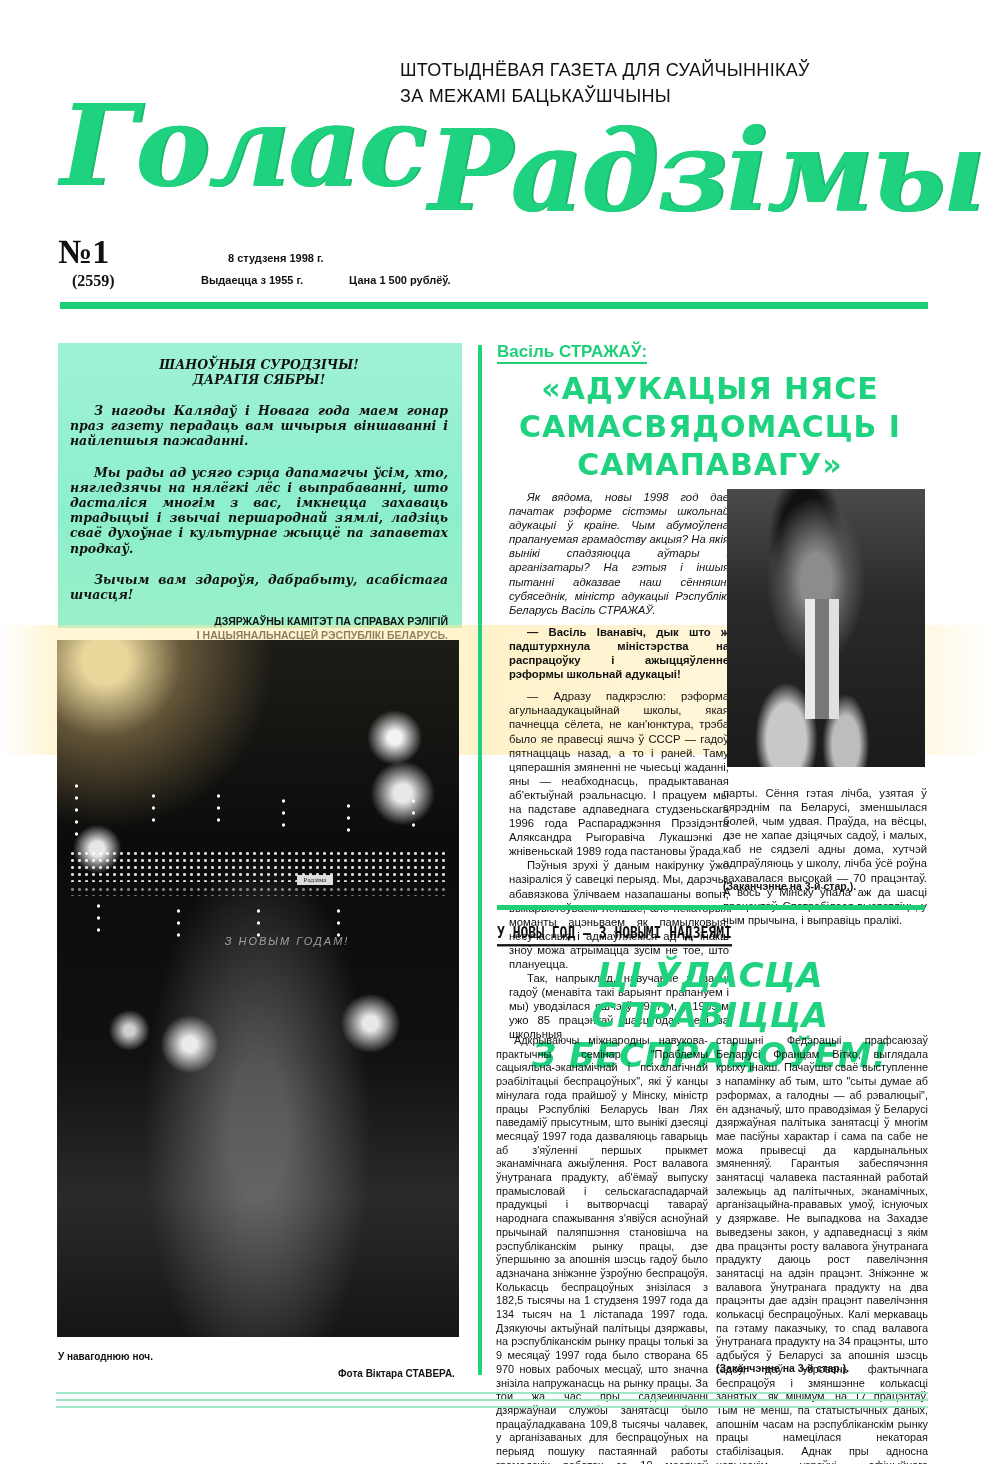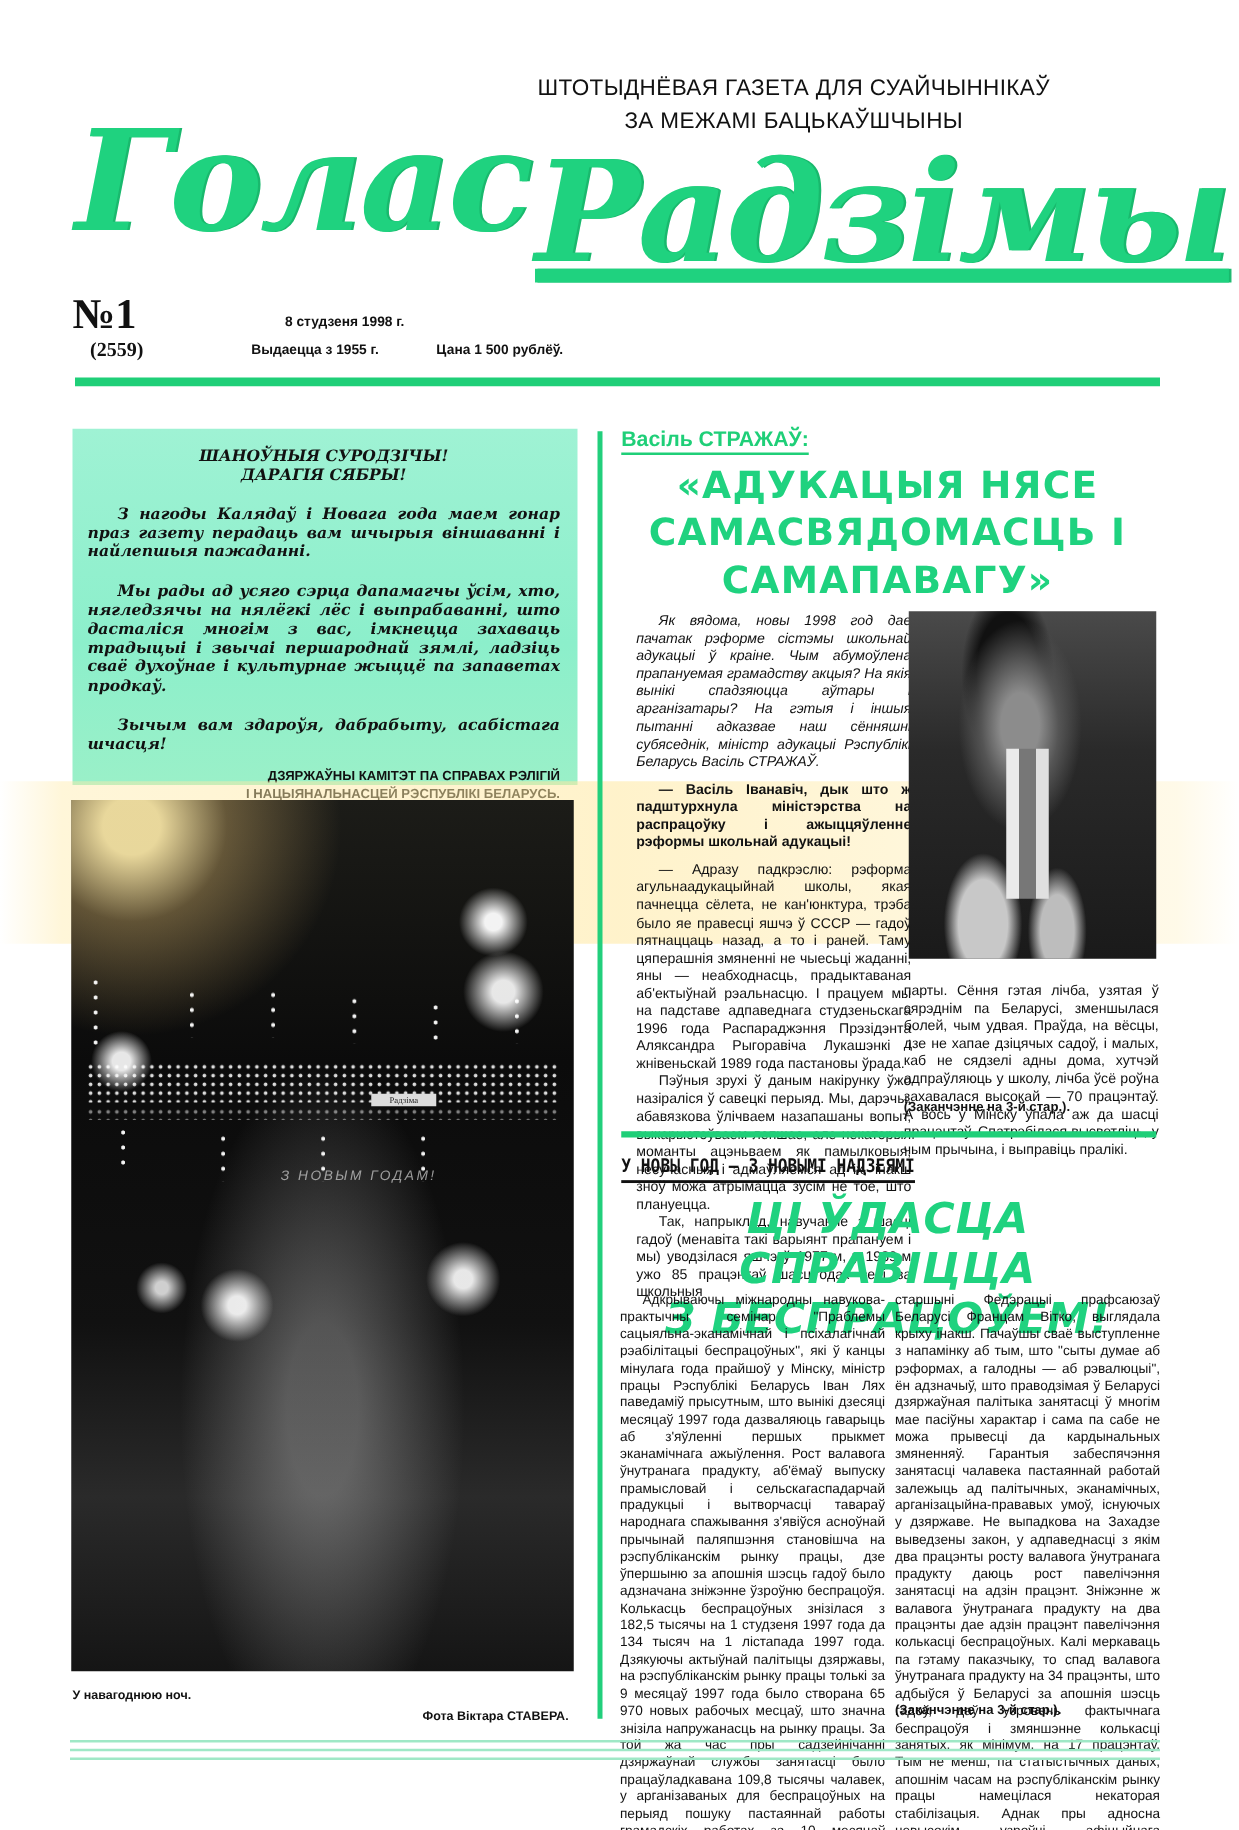--- a/index.html
+++ b/index.html
@@ -13,21 +13,20 @@
     font-style: italic;
     font-weight: bold;
     color: #1fd27f;
     letter-spacing: -2px;
     line-height: 1;
     text-shadow: 2px 0 0 #19b96d;
   }
   .tagline {
     position: absolute;
     left: 400px; top: 57px; width: 470px;
-    text-align: center;
     font-family: "Liberation Sans", sans-serif;
     font-size: 18px;
     letter-spacing: 0.3px;
     line-height: 26px;
     color: #111;
   }
   .issue-no {
     position: absolute; left: 58px; top: 235px;
     font-family: "Liberation Serif", serif; font-weight: bold;
     font-size: 34px; line-height: 1;
@@ -87,21 +86,21 @@
     background-image: radial-gradient(circle, rgba(255,255,255,0.95) 0 1.2px, transparent 1.8px);
     background-size: 7px 7px;
     opacity: 0.9;
   }
   .lamp-col {
     position: absolute; width: 3px;
     background-image: radial-gradient(circle, rgba(255,255,255,0.95) 0 1.3px, transparent 2px);
     background-size: 3px 12px;
   }
   .photo-sign {
-    position: absolute; left: 240px; top: 235px; width: 52px; height: 10px;
+    position: absolute; left: 240px; top: 235px; width: 36px; height: 10px;
     background: #ddd; font-size: 7px; color: #222; text-align: center; line-height: 10px;
     font-family: "Liberation Serif", serif;
   }
   .photo-banner {
     position: absolute; left: 120px; top: 295px; width: 220px; height: 16px;
     color: rgba(200,200,200,0.75); font-family: "Liberation Sans", sans-serif;
     font-style: italic; font-size: 11px; letter-spacing: 2px; text-align: center;
   }
   .caption {
     position: absolute; font-family: "Liberation Sans", sans-serif;
@@ -163,21 +162,21 @@
   .headline2 {
     position: absolute; left: 490px; top: 955px; width: 440px; text-align: center;
     font-family: "DejaVu Sans", sans-serif; font-weight: bold; font-style: italic;
     color: #1fd27f; font-size: 34px; line-height: 40px; letter-spacing: 0.5px;
   }
 </style>
 </head>
 <body>
 
 <div class="title-word" style="left:60px; top:90px; font-size:112px;">Голас</div>
-<div class="title-word" style="left:428px; top:115px; font-size:112px;text-decoration:underline;">Радзімы</div>
+<div class="title-word" style="left:428px; top:115px; font-size:112px;">Радзімы</div>
 
 <div class="tagline">
   <div>ШТОТЫДНЁВАЯ ГАЗЕТА ДЛЯ СУАЙЧЫННІКАЎ</div>
   <div>ЗА МЕЖАМІ БАЦЬКАЎШЧЫНЫ</div>
 </div>
 
 <div class="issue-no">№1</div>
 <div class="issue-total">(2559)</div>
 <div class="meta" style="left:183px; top:252px;padding-left:45px;">8 студзеня 1998 г.</div>
 <div class="meta" style="left:201px; top:274px;">Выдаецца з 1955 г.</div>

